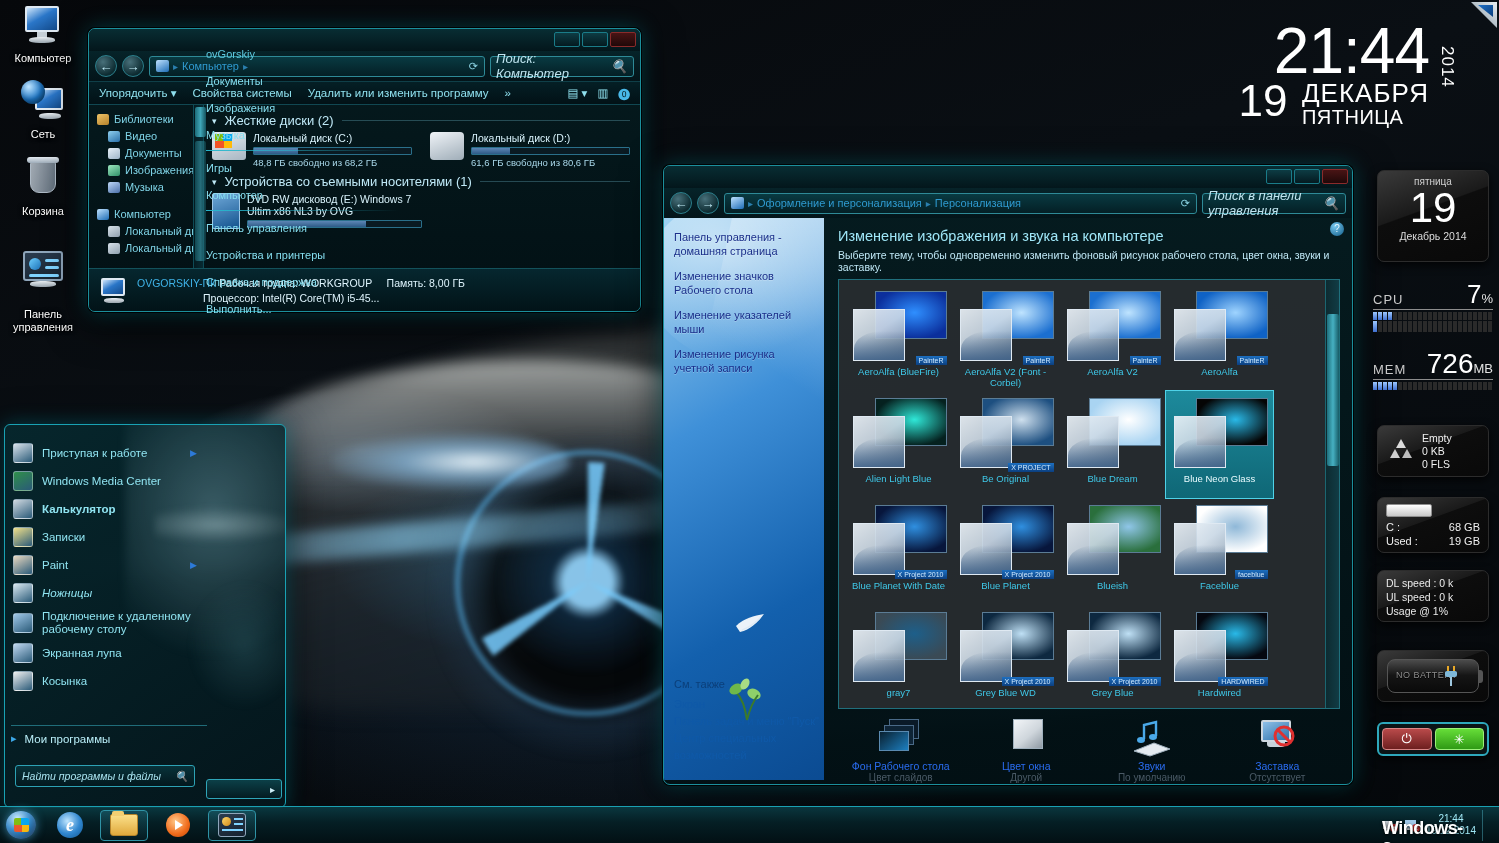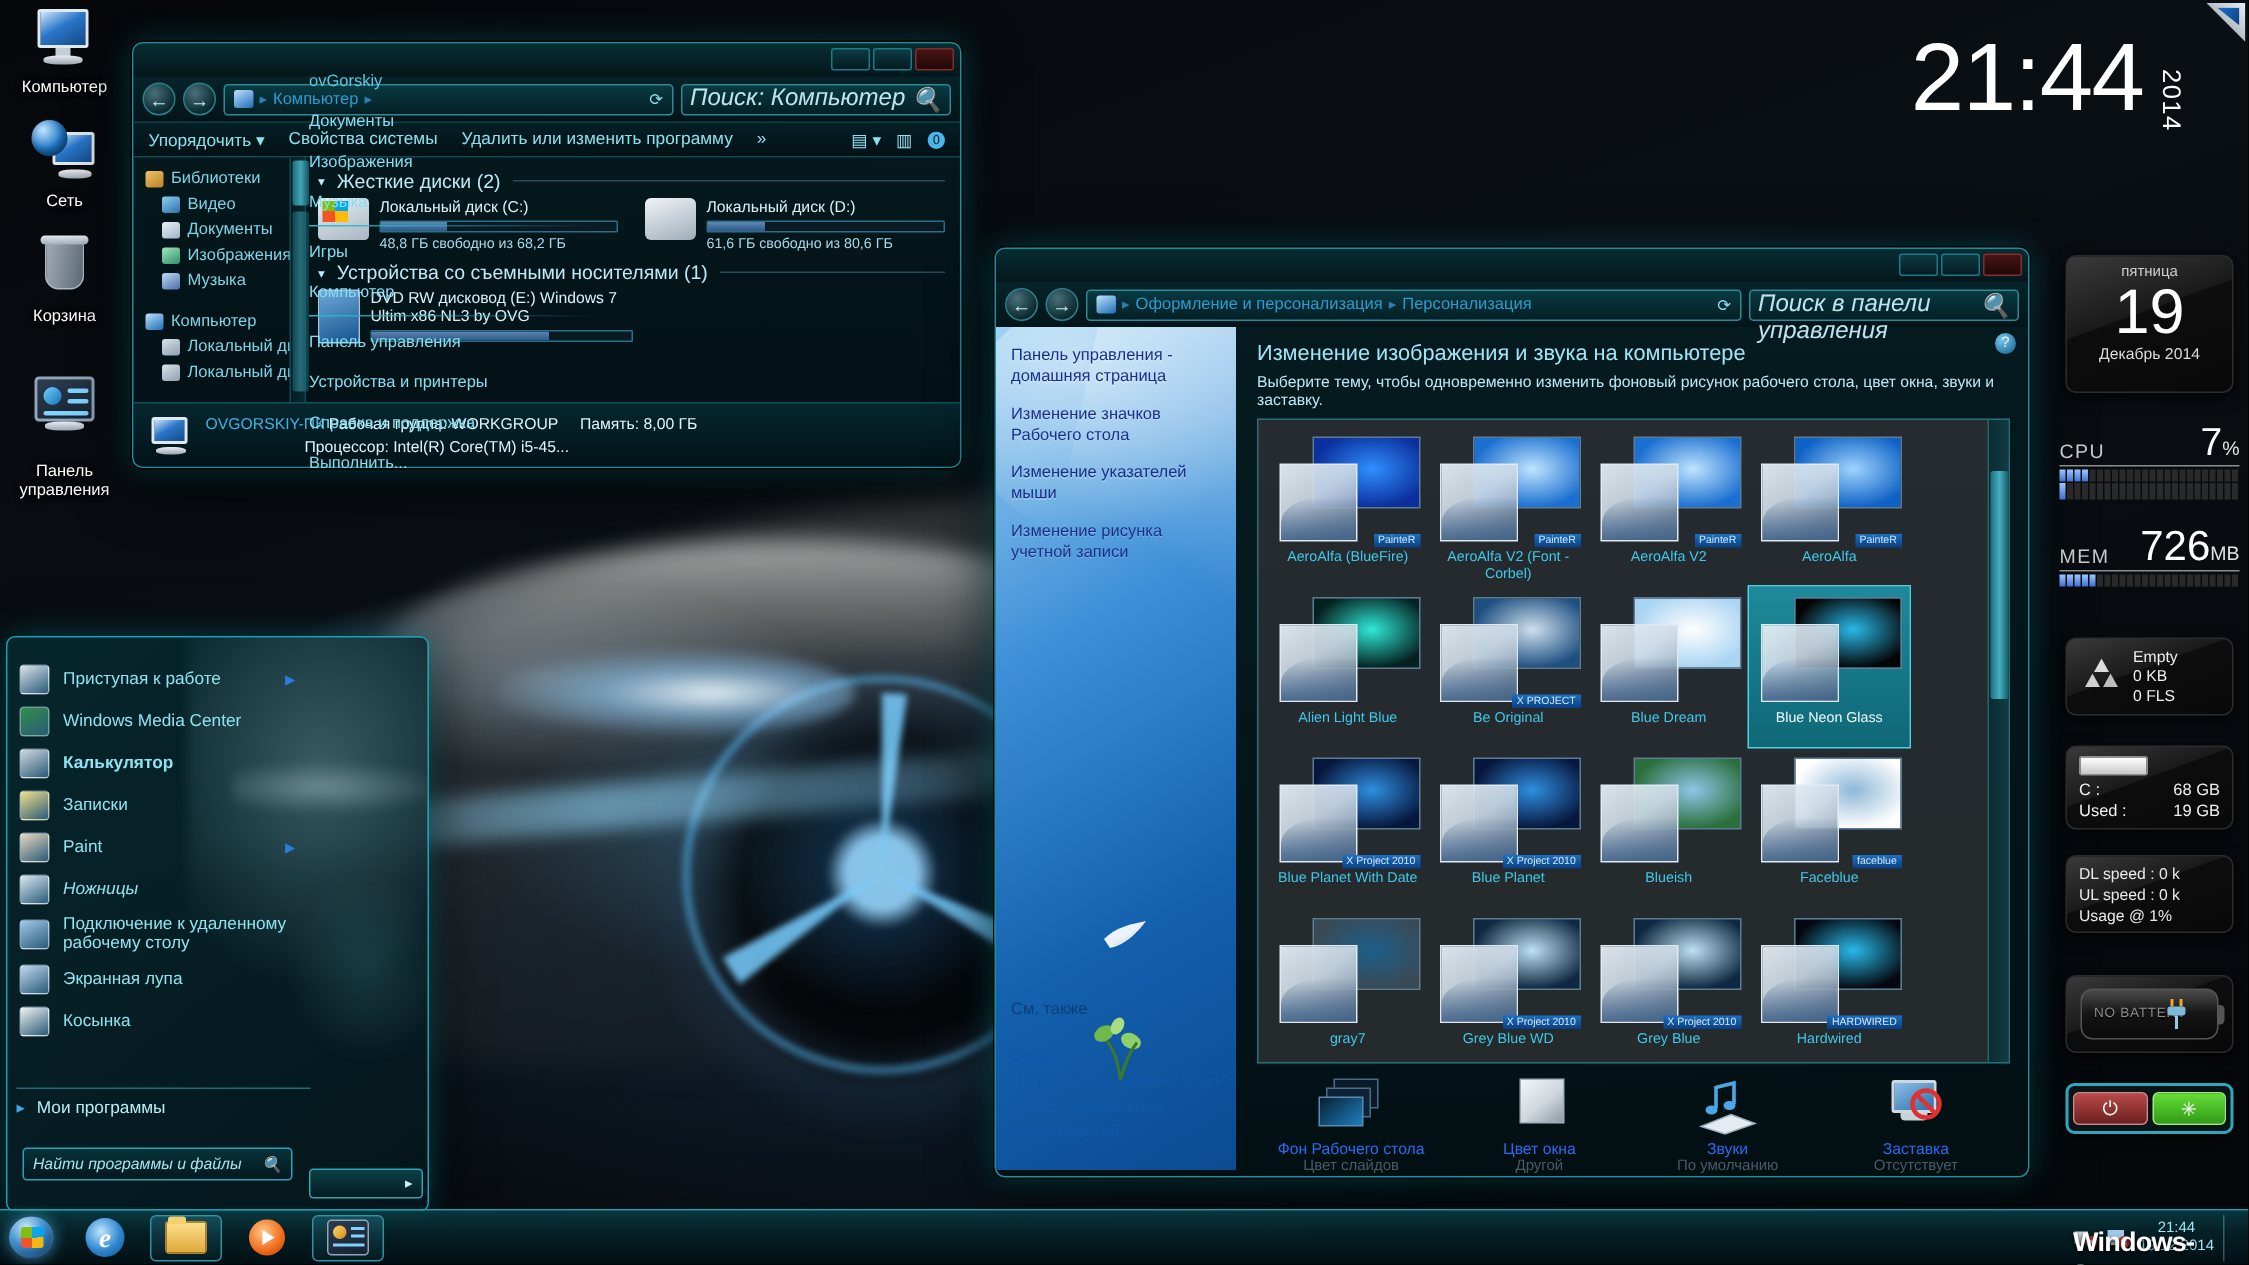--- a/index.html
+++ b/index.html
@@ -110,24 +110,24 @@
   .navbtn{width:22px;height:22px;border-radius:50%;
     background:radial-gradient(circle at 35% 30%,#48707a,#0d2b31 70%);
     border:1px solid #2b7f8c;display:flex;align-items:center;justify-content:center;
     color:#bfe9f5;font-size:13px;line-height:1;}
   .addrbar{flex:1;height:21px;border:1px solid #2e8a97;border-radius:3px;
     background:linear-gradient(180deg,rgba(9,60,68,.92),rgba(4,32,38,.92));
     display:flex;align-items:center;padding:0 6px;gap:4px;font-size:11px;
     color:#3aa9d8; overflow:hidden; white-space:nowrap;}
   .crumb{color:#2f9ad0;}
   .crumbsep{color:#2a7fae;font-size:10px;}
-  .searchbox{width:180px;height:21px;border:1px solid #2e8a97;border-radius:3px;
+  .searchbox{width:144px;height:21px;border:1px solid #2e8a97;border-radius:3px;
     background:linear-gradient(180deg,rgba(9,60,68,.92),rgba(4,32,38,.92));
-    display:flex;justify-content:space-between;padding:0 5px;
-    font-size:16px;font-style:italic;color:#bfe4ef;}
+    display:flex;align-items:center;justify-content:space-between;padding:0 5px;
+    font-size:13px;font-style:italic;color:#bfe4ef;}
   .toolbar{height:24px;display:flex;align-items:center;gap:16px;padding:0 10px;font-size:11.5px;
     color:#8fe0ee;background:linear-gradient(180deg,rgba(5,32,38,.9),rgba(2,17,21,.9));
     border-top:1px solid rgba(40,150,165,.35);border-bottom:1px solid rgba(40,150,165,.35);}
   .tb-right{margin-left:auto;display:flex;align-items:center;gap:10px;}
 
   
   #explorerWin{left:88px;top:28px;width:553px;height:284px;}
   #expBody{display:flex;height:163px;}
   #expNav{width:104px;padding:8px 4px 0 8px;font-size:11px;color:#7fd3e6;}
   .navItem{display:flex;align-items:center;gap:5px;margin-bottom:5px;white-space:nowrap;}
@@ -159,21 +159,21 @@
   #cpBody{display:flex;height:calc(100% - 56px);}
   #cpNav{width:160px;position:relative;overflow:hidden;
     background:linear-gradient(150deg,#9fd2f2 0%,#3f90d8 35%,#1360ad 70%,#0b4b92 100%);}
   #cpNav .swoosh{position:absolute;left:-20px;top:-30px;width:240px;height:180px;
     border-radius:50%;background:radial-gradient(ellipse at 30% 30%,rgba(255,255,255,.5),rgba(255,255,255,0) 65%);}
   #cpNav .ray{position:absolute;left:40px;top:-10px;width:160px;height:300px;
     background:linear-gradient(200deg,rgba(255,255,255,.45),rgba(255,255,255,0) 55%);transform:rotate(12deg);}
   .cpNavInner{position:relative;padding:12px 10px;font-size:11px;line-height:14px;}
   .cpLink{color:#1b2f8a;margin-bottom:11px;cursor:pointer;text-shadow:0 1px 0 rgba(255,255,255,.25);}
   #cpSeeAlso{position:absolute;left:10px;bottom:16px;font-size:11px;line-height:17px;}
-  #cpSeeAlso .h{color:#0b3f7a;margin-bottom:14px;}
+  #cpSeeAlso .h{color:#0b3f7a;margin-bottom:3px;}
   #cpSeeAlso .l{color:#0f59a8;}
   .plant{position:absolute;left:48px;bottom:58px;width:70px;height:60px;}
   #cpMain{flex:1;padding:10px 12px 0 14px;position:relative;}
   #cpHelp{position:absolute;right:8px;top:4px;width:14px;height:14px;border-radius:50%;
     background:radial-gradient(circle at 35% 30%,#78c8ef,#0f5b87);color:#e8f8ff;
     font-size:10px;text-align:center;line-height:14px;}
   #cpTitle{font-size:14.5px;color:#9fe6f7;margin-bottom:5px;}
   #cpSub{font-size:10.5px;color:#bfe7f5;margin-bottom:6px;}
   #themeBox{height:430px;border:1px solid #20707d;background:rgba(40,44,48,.92);
     position:relative;overflow:hidden;}
@@ -368,20 +368,27 @@
       <div class="cpbar" style="left:4px;top:21px;width:30px"></div>
     </div>
     <div class="monbase" style="left:11px;top:34px;width:26px"></div>
   </div>
   <div>Панель
 управления</div>
 </div>
 
 <div id="clockWidget">
   <div id="clockTime">21:44</div>
+  <div>
+    <span id="clockDay">19</span>
+    <span id="clockMonth">
+      <span id="clockMonthTop">ДЕКАБРЯ</span><br>
+      <span id="clockWeekday">ПЯТНИЦА</span>
+    </span>
+  </div>
   <div id="clockYear">2014</div>
 </div>
 <div id="pageCurl">
   <div id="pageCurlInner"></div>
 </div>
 
 <div class="win" id="explorerWin">
   <div class="titlebar">
     <div class="winbtns">
       <div class="wbtn"></div>

